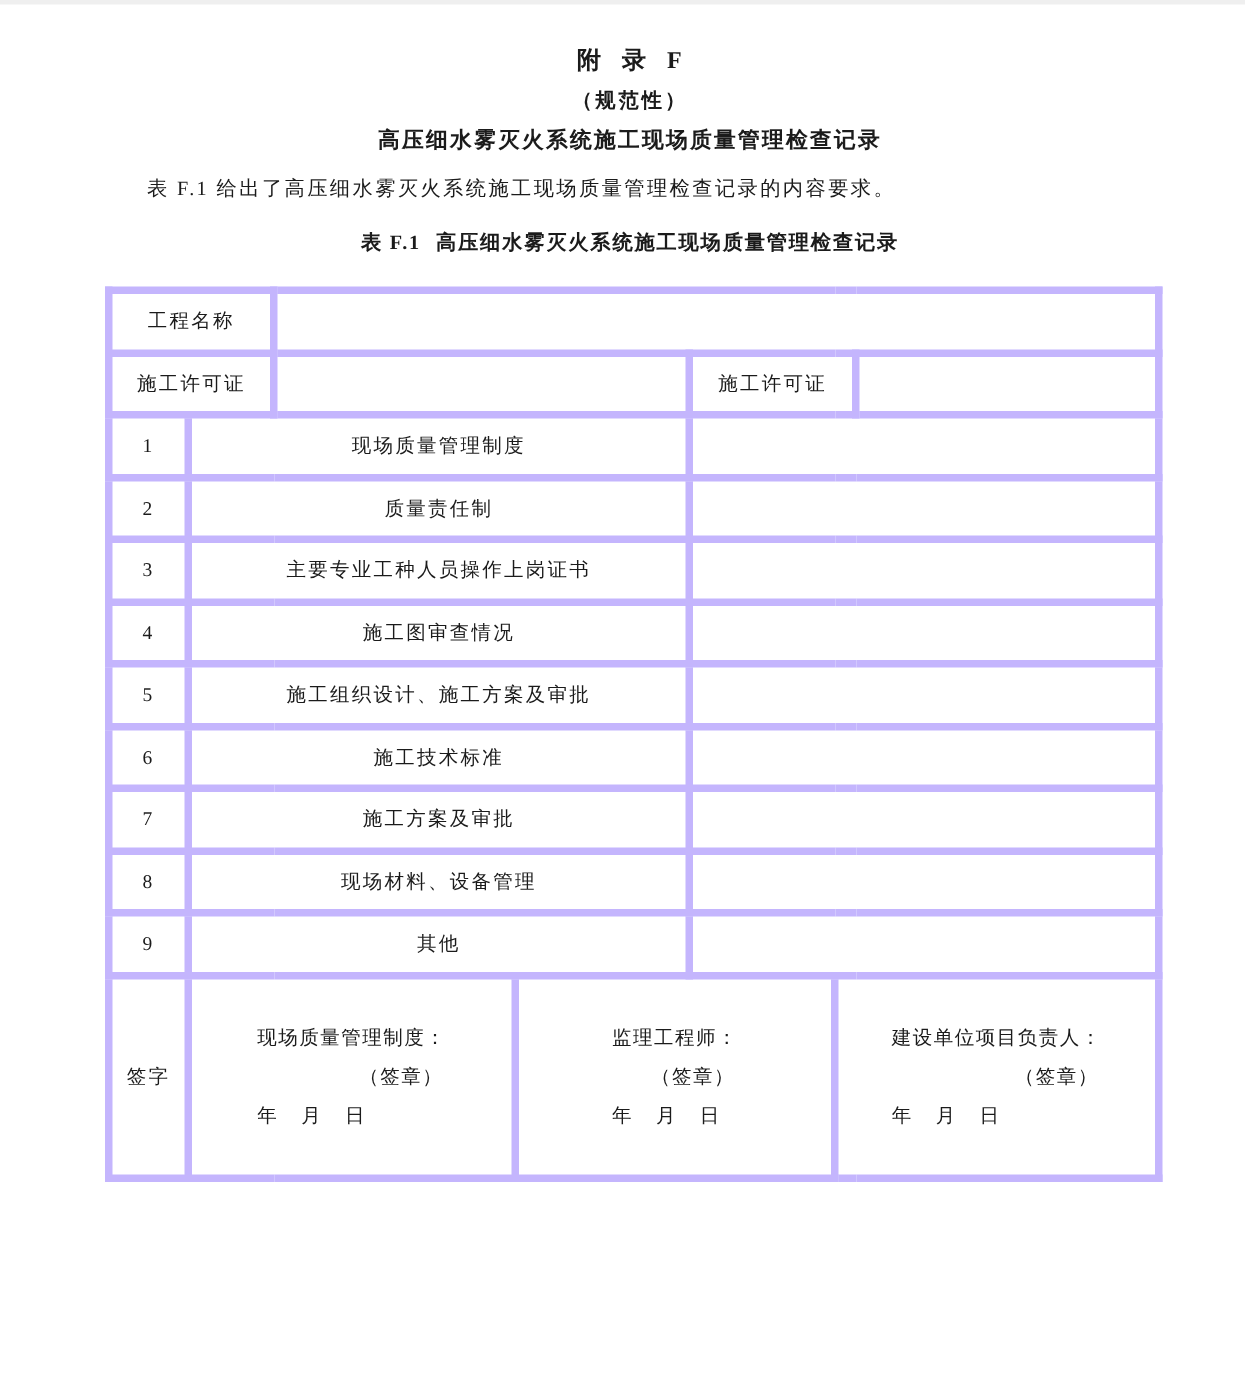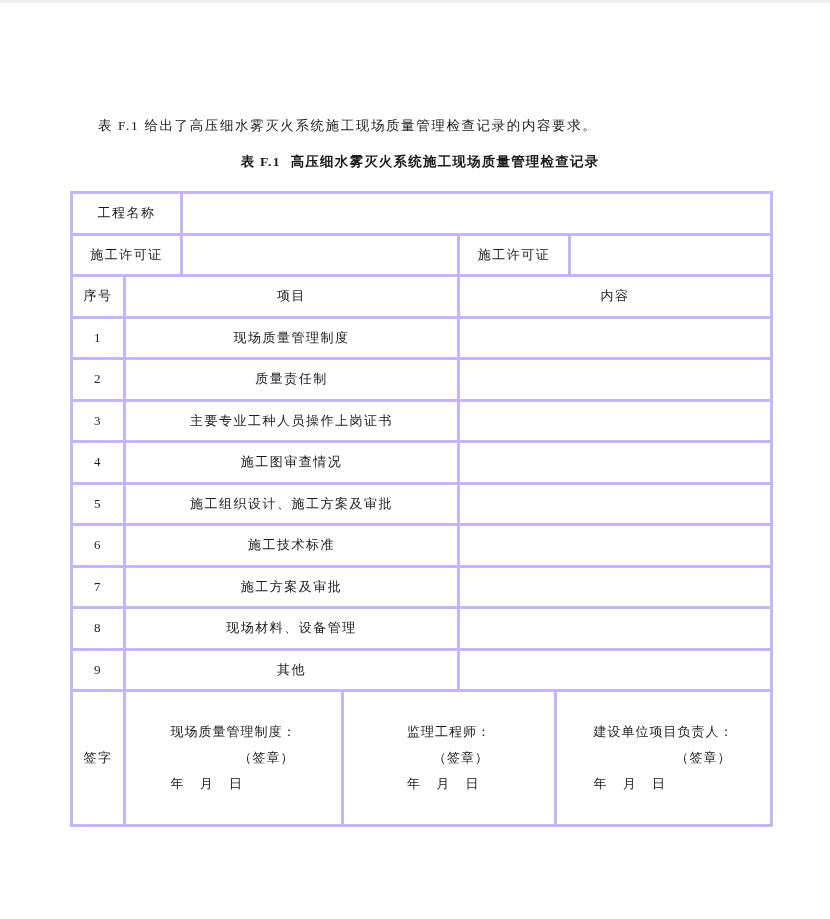--- a/index.html
+++ b/index.html
@@ -24,39 +24,44 @@
     font-weight:bold; font-size:13.5px; letter-spacing:1.2px;
   }
   .cap-title { margin-left:10px; }
 
   table.f1 {
     position:absolute; left:70px; top:191px; width:700px;
     border-collapse:collapse; table-layout:fixed;
     font-size:13px; border:2px solid #1a1a1a;
   }
   table.f1 td {
-    border:3px solid #c4b5fd; text-align:center; vertical-align:middle;
+    border:5px solid #c4b5fd; text-align:center; vertical-align:middle;
     padding:0; letter-spacing:1.5px; overflow:hidden;
   }
   table.f1 tr { height:41.5px; }
   table.f1 tr.sig-row { height:135px; }
   td.label { letter-spacing:3px; }
   td.num { letter-spacing:0; }
 
   .sigblock { display:inline-block; text-align:left; }
   .sig-party { display:block; font-size:13px; letter-spacing:1px; }
   .sig-seal  { display:block; text-align:right; padding-right:2px; margin-top:8px; letter-spacing:1px; }
   .sig-date  { display:block; text-align:left; margin-top:8px; letter-spacing:1px; word-spacing:11px; }
 </style>
 </head>
 <body>
 
 <div class="page">
   <div class="scan-edge"></div>
 
+  <div class="titles">
+    <div class="t1">附 录 F</div>
+    <div class="t2">（规范性）</div>
+    <div class="t3">高压细水雾灭火系统施工现场质量管理检查记录</div>
+  </div>
 
   <p class="intro">表 F.1 给出了高压细水雾灭火系统施工现场质量管理检查记录的内容要求。</p>
 
   <div class="caption">
     <span>表 F.1</span><span class="cap-title">高压细水雾灭火系统施工现场质量管理检查记录</span>
   </div>
 
   <table class="f1">
     <colgroup>
       <col style="width:53px">
@@ -74,25 +79,20 @@
       <td colspan="5"></td>
     </tr>
 
     <tr>
       <td colspan="2" class="label">施工许可证</td>
       <td colspan="2"></td>
       <td colspan="2" class="label">施工许可证</td>
       <td></td>
     </tr>
 
-    <tr>
-      <td class="label">序号</td>
-      <td colspan="3" class="label">项目</td>
-      <td colspan="3" class="label">内容</td>
-    </tr>
 
     <tr>
       <td class="num">1</td>
       <td colspan="3">现场质量管理制度</td>
       <td colspan="3"></td>
     </tr>
     <tr>
       <td class="num">2</td>
       <td colspan="3">质量责任制</td>
       <td colspan="3"></td>

